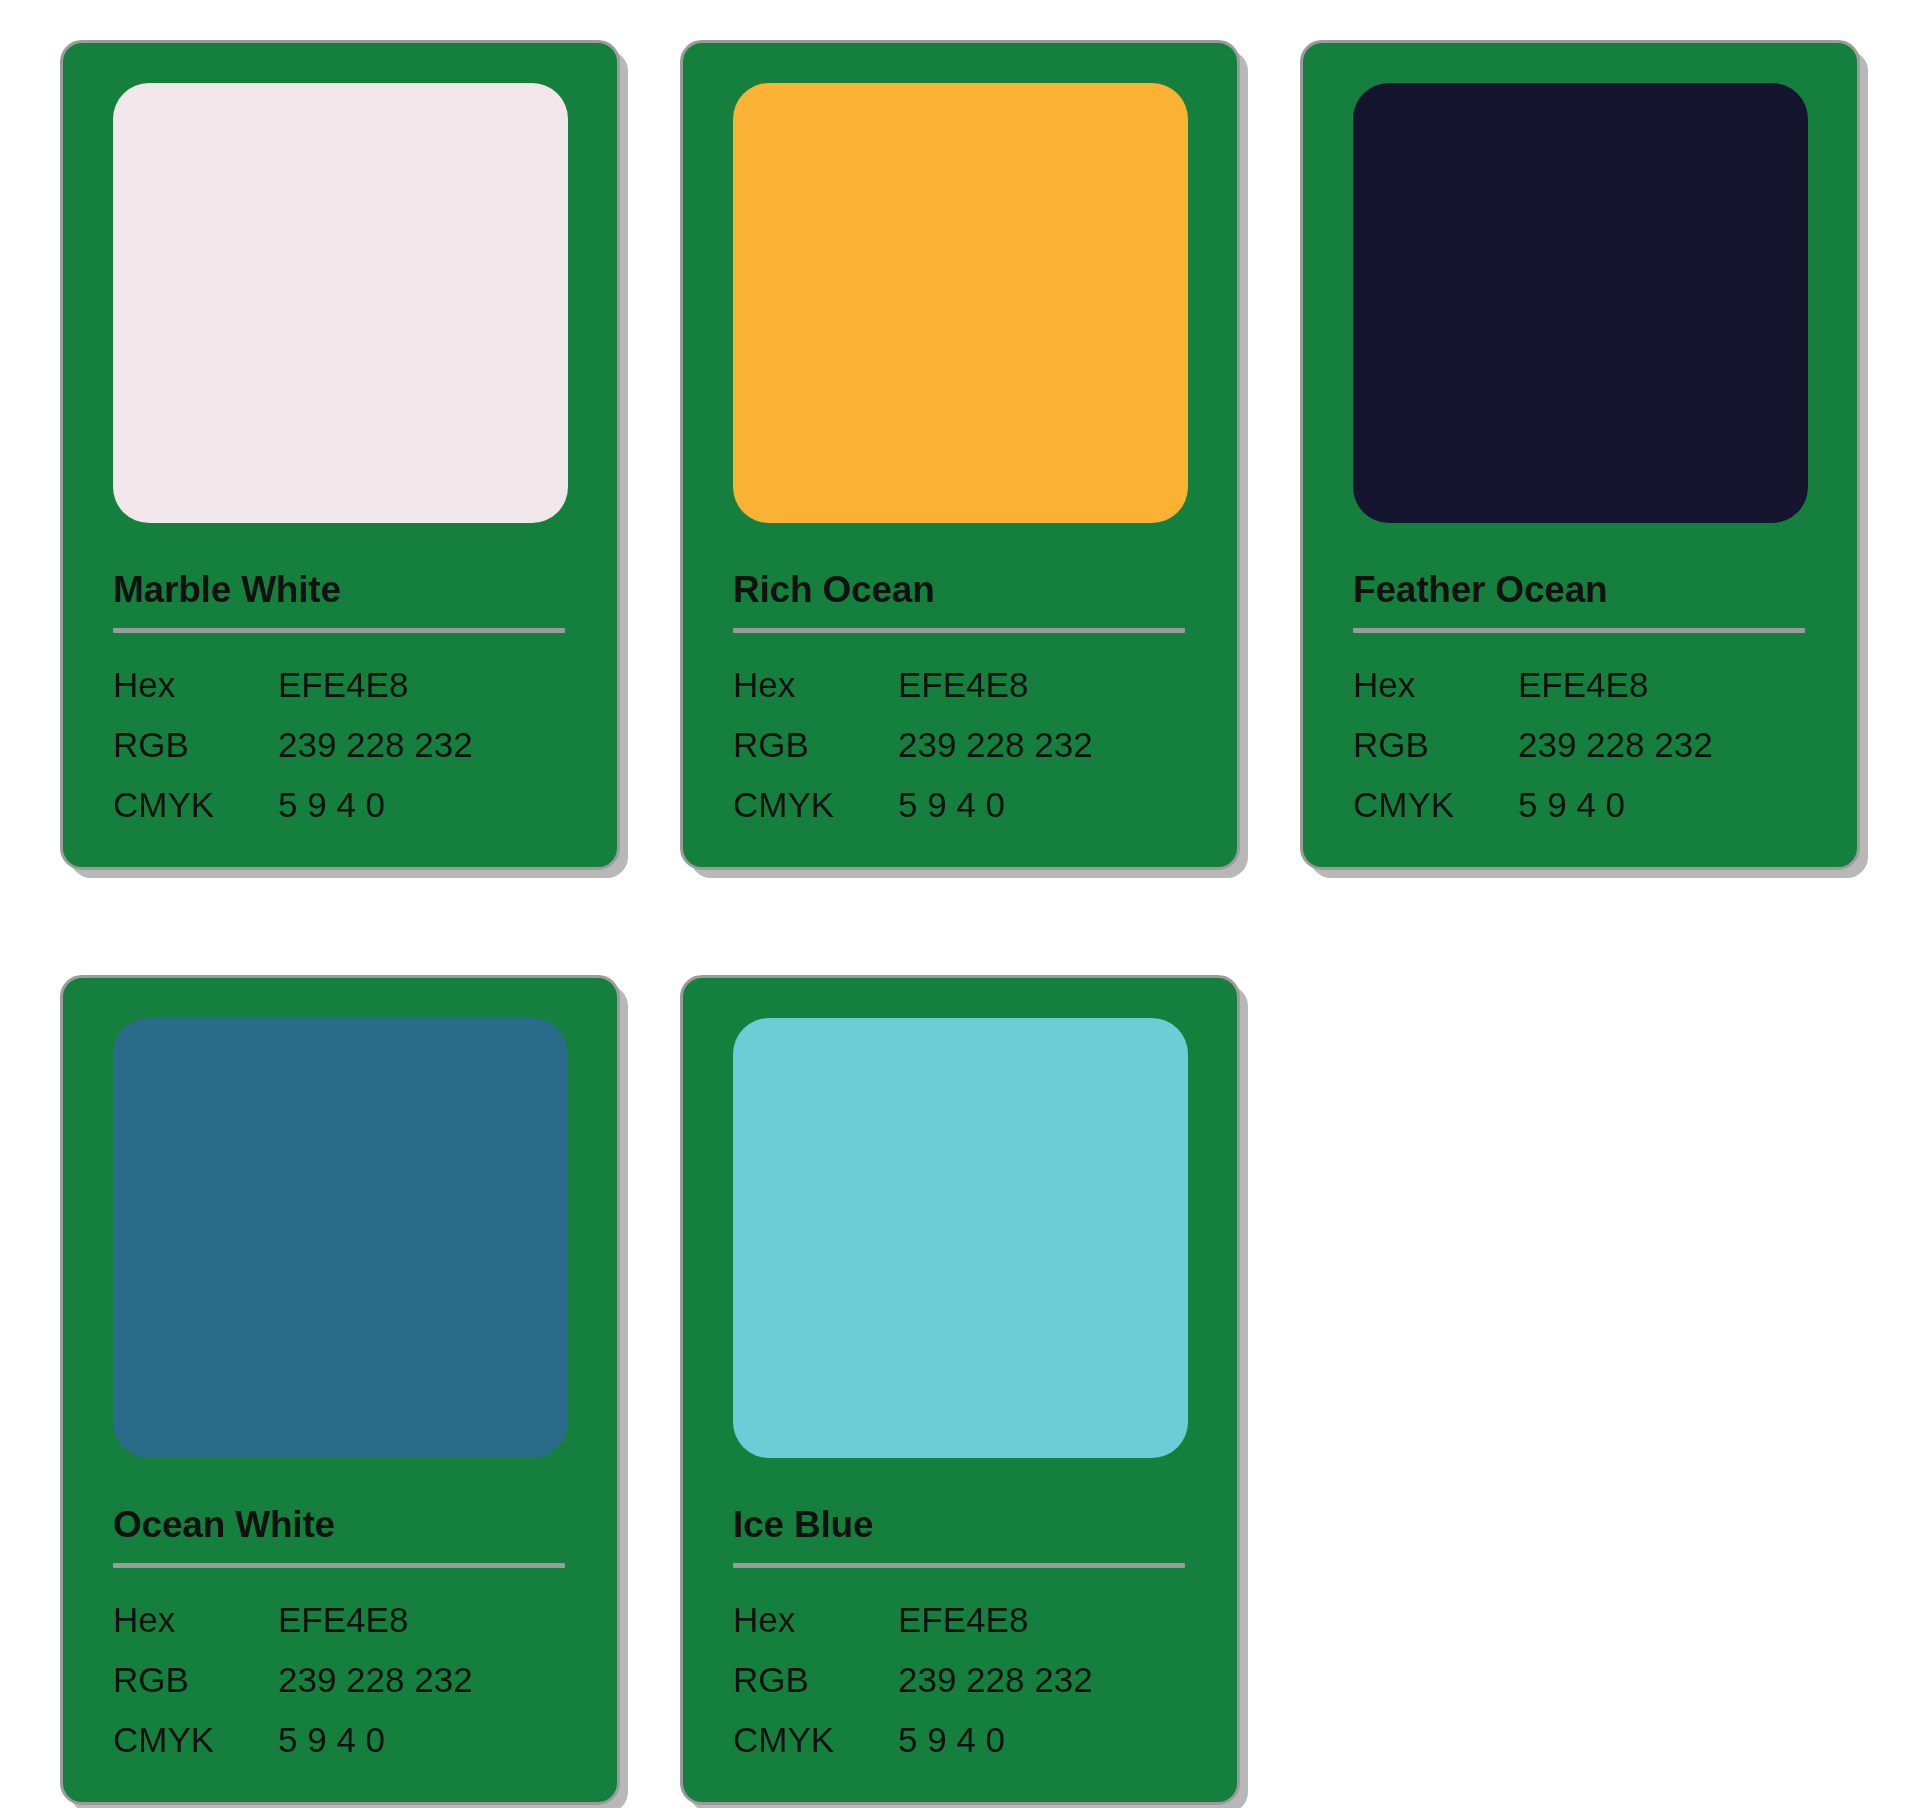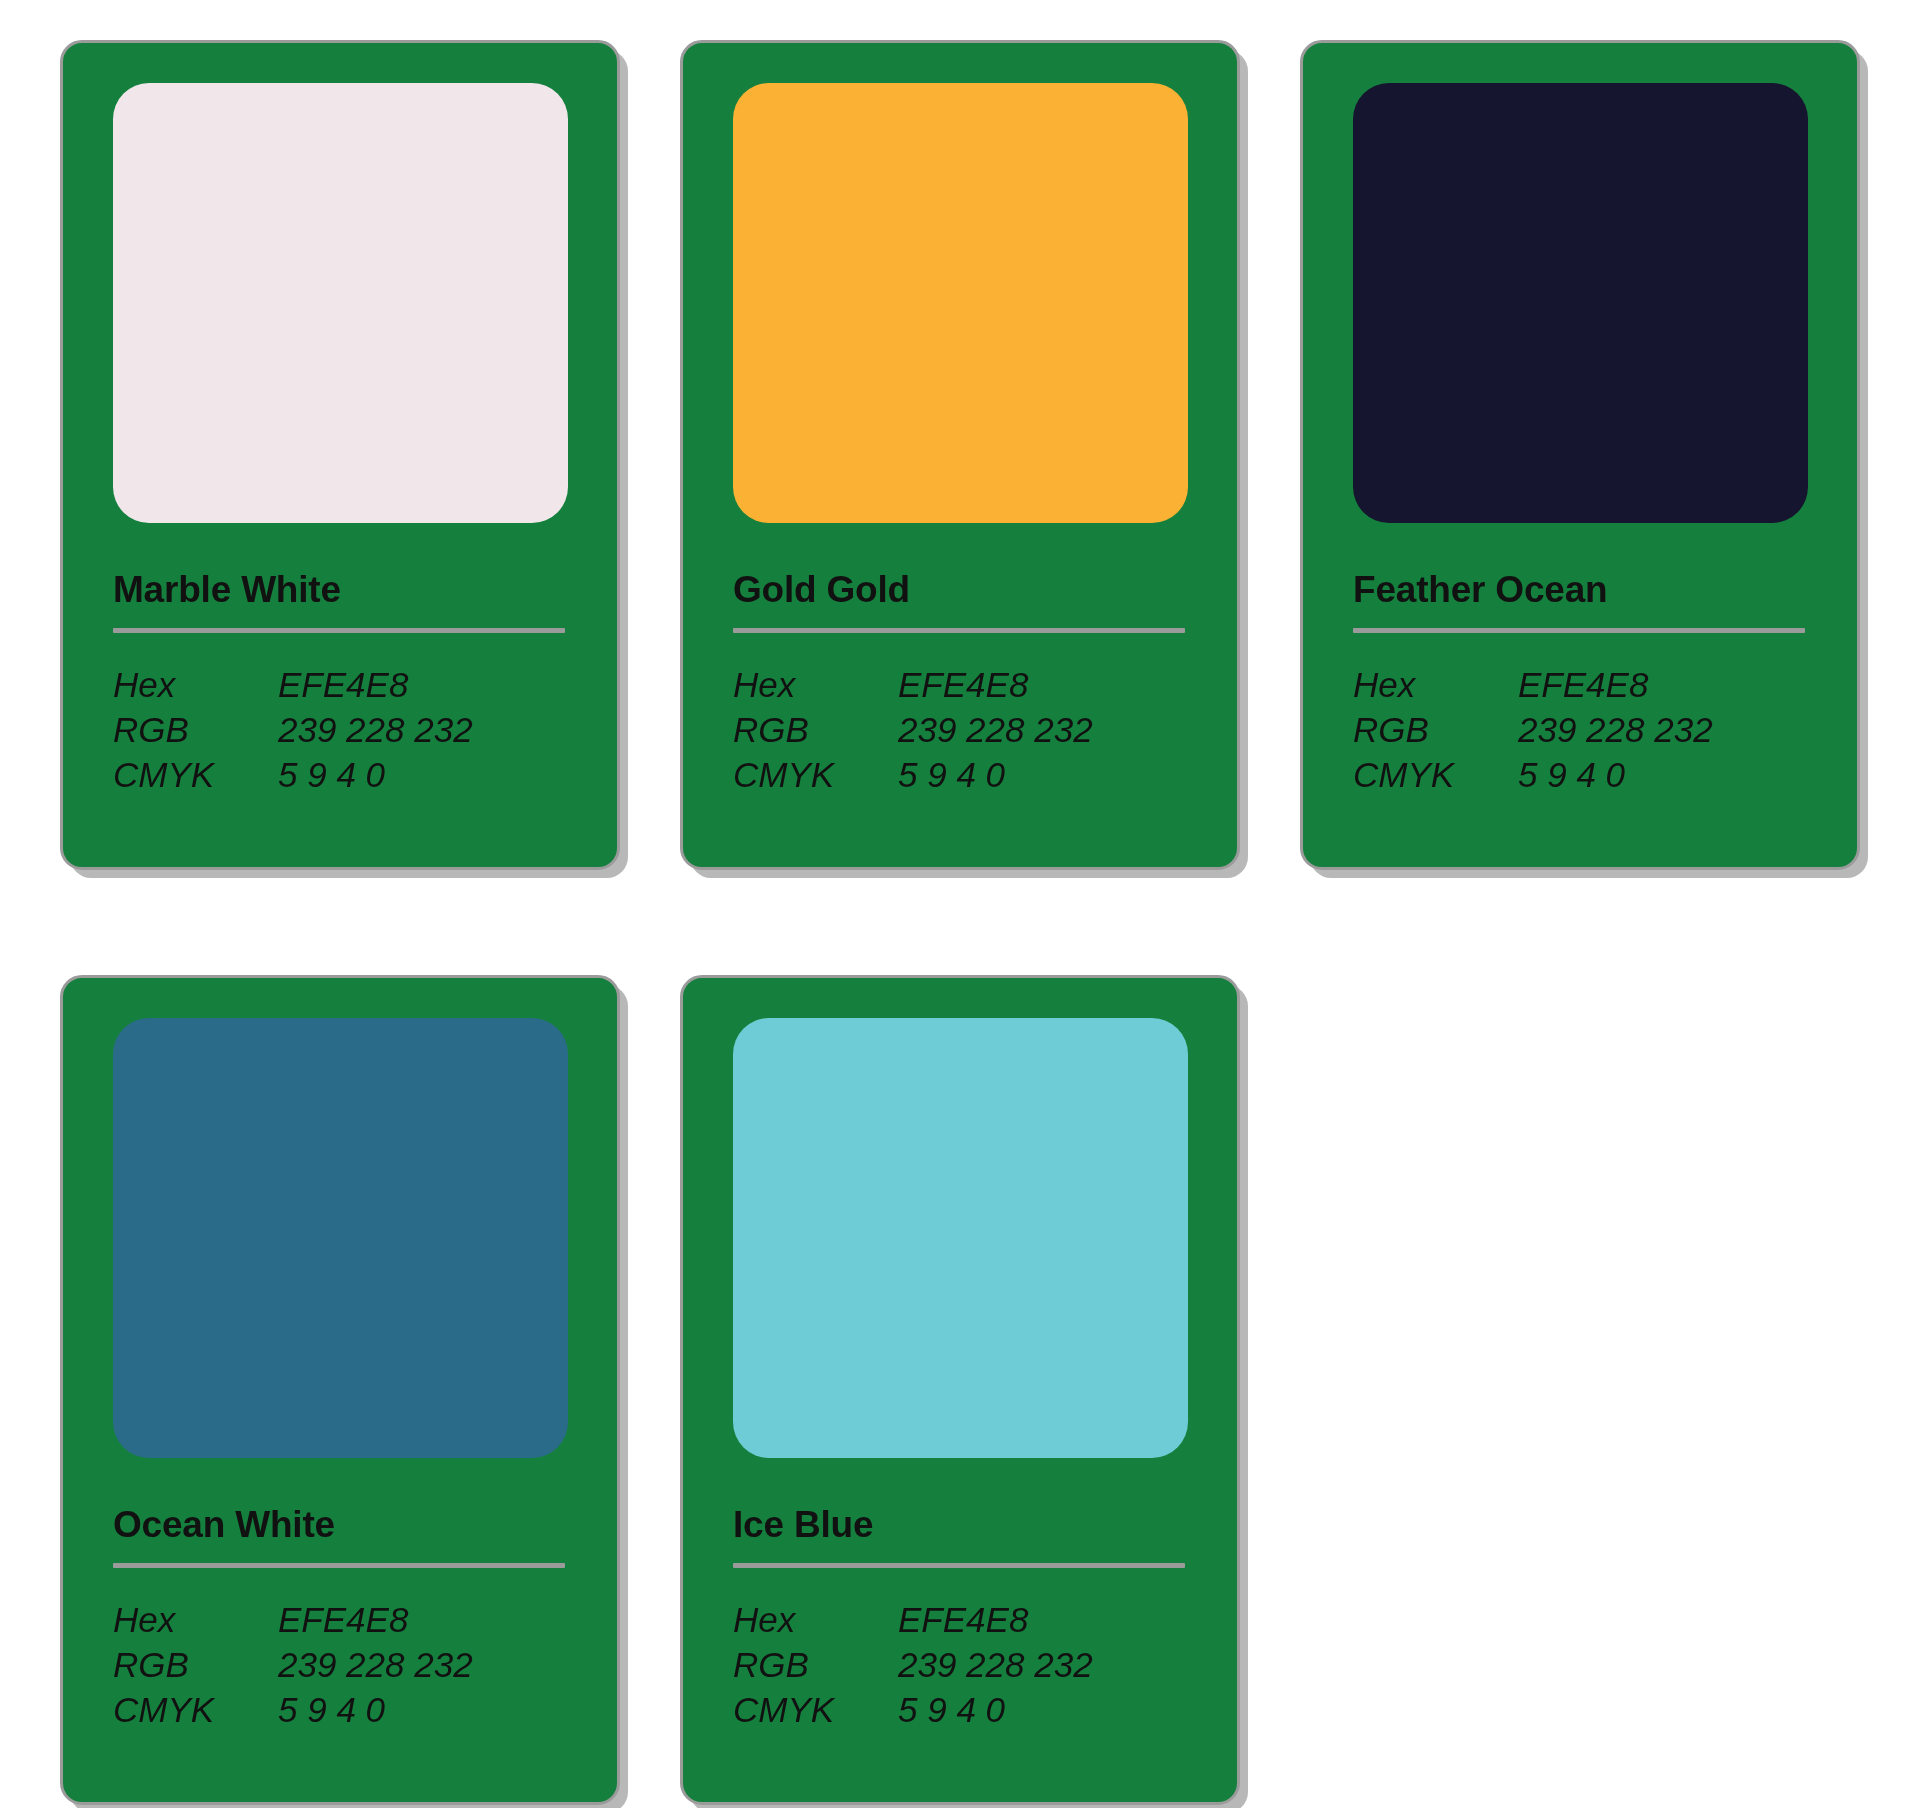--- a/index.html
+++ b/index.html
@@ -67,25 +67,24 @@
     width: 452px;
     height: 5px;
     background: #9b9b9b;
     border-radius: 1px;
   }
 
   .spec-table {
     margin-top: 30px;
     display: grid;
     grid-template-columns: 165px auto;
-    row-gap: 0;
+    row-gap: 15px;
     font-size: 35px;
     color: #111111;
     line-height: 1.28;
-    font-style: italic;
   }
 
   .spec-label { white-space: nowrap; }
   .spec-value { white-space: nowrap; }
 </style>
 </head>
 <body>
 
 <div class="palette-sheet">
   <div class="swatch-grid">
@@ -99,21 +98,21 @@
         <div class="spec-value">EFE4E8</div>
         <div class="spec-label">RGB</div>
         <div class="spec-value">239 228 232</div>
         <div class="spec-label">CMYK</div>
         <div class="spec-value">5 9 4 0</div>
       </div>
     </div>
 
     <div class="swatch-card">
       <div class="swatch-chip" style="background: rgb(251, 177, 52);"></div>
-      <div class="swatch-name">Gold Gold</div>
+      <div class="swatch-name">Rich Ocean</div>
       <div class="swatch-divider"></div>
       <div class="spec-table">
         <div class="spec-label">Hex</div>
         <div class="spec-value">EFE4E8</div>
         <div class="spec-label">RGB</div>
         <div class="spec-value">239 228 232</div>
         <div class="spec-label">CMYK</div>
         <div class="spec-value">5 9 4 0</div>
       </div>
     </div>

